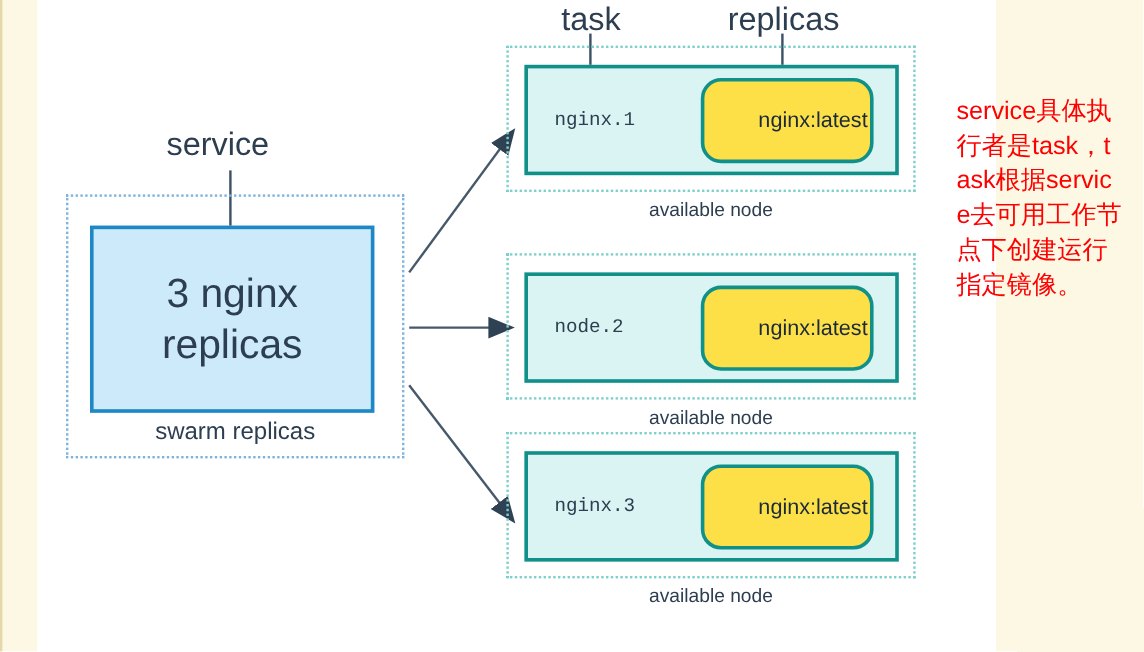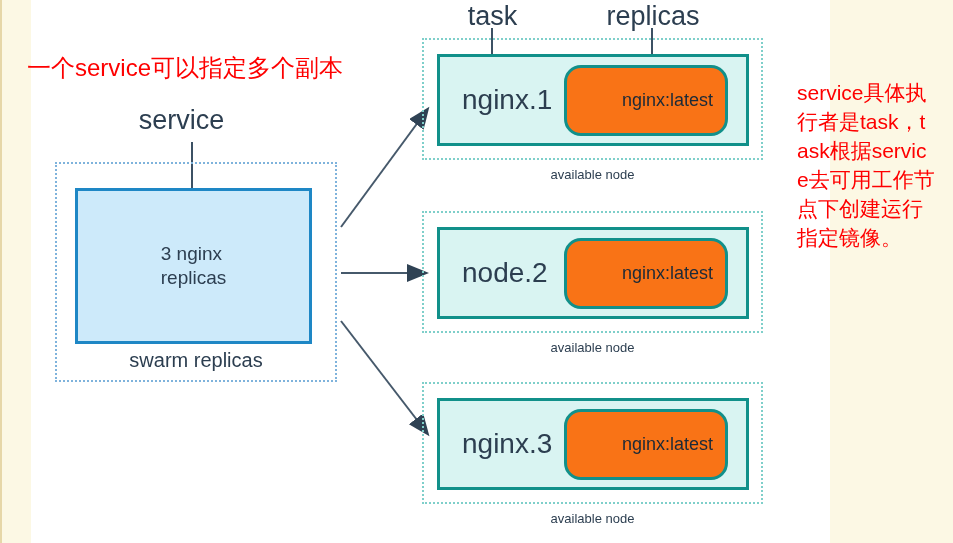--- a/index.html
+++ b/index.html
@@ -85,85 +85,86 @@
   }
   .manager-box {
     position: absolute;
     left: 18px; top: 24px;
     width: 231px; height: 150px;
     background: var(--blueFill, #cdeafa);
     border: 3px solid var(--blueBorder, #1e87c5);
     display: flex;
     align-items: center;
     justify-content: center;
-    text-align: left;
-    color: var(--navy, #2c3e50);
-    font-size: 19px;
+    text-align: center;
+    color: var(--navy, #2c3e50);
+    font-size: 34px;
     line-height: 1.25;
     white-space: pre-line;
   }
   .manager-caption {
     position: absolute;
     left: 0; bottom: 8px;
     width: 100%;
     text-align: center;
     color: var(--navy, #2c3e50);
     font-size: 20px;
   }
 
   
   .node-group {
     position: absolute;
     left: 422px;
     width: 341px;
   }
   .node-1 { top: 38px; }
   .node-2 { top: 211px; }
-  .node-3 { top: 382px; }
+  .node-3 { top: 360px; }
   .node-dotted {
     position: relative;
     width: 341px; height: 122px;
     border: 2px dotted var(--tealDotted, #7fcfca);
     box-sizing: border-box;
   }
   .node-box {
     position: absolute;
     left: 13px; top: 14px;
     width: 312px; height: 92px;
     background: var(--tealFill, #d9f4f2);
     border: 3px solid var(--tealBorder, #11908a);
     box-sizing: border-box;
     display: flex;
     align-items: center;
     justify-content: space-between;
     padding: 0 18px 0 22px;
   }
   .task-name {
     color: var(--navy, #2c3e50);
-    font-size: 28px;
+    font-size: 16px;
+    font-family: Liberation Mono, monospace;
   }
   .container-chip {
-    width: 164px; height: 71px;
-    background: #f97316;
+    width: 144px; height: 71px;
+    background: #fde047;
     border: 3px solid var(--tealBorder, #11908a);
     border-radius: 17px;
     box-sizing: border-box;
     display: flex;
     align-items: center;
     justify-content: center;
     color: #1b2a38;
     font-size: 18px;
     padding-left: 43px;
   }
   .node-caption {
     margin-top: 7px;
     width: 341px;
     text-align: center;
     color: var(--navy, #2c3e50);
-    font-size: 13px;
+    font-size: 16px;
   }
 </style>
 </head>
 <body>
 
 <div class="canvas">
 
   <div class="strip strip-left"></div>
   <div class="strip strip-right"></div>
   <div class="edge-line"></div>
@@ -172,21 +173,20 @@
     <defs>
       <marker id="ah" markerWidth="12" markerHeight="10" refX="9" refY="4.5" orient="auto">
         <path d="M0,0 L11,4.5 L0,9 Z" fill="#2f4254"></path>
       </marker>
     </defs>
     <path d="M341,227 L427,110" stroke="#46596b" stroke-width="2" fill="none" marker-end="url(#ah)"></path>
     <path d="M341,273 L425,273" stroke="#46596b" stroke-width="2" fill="none" marker-end="url(#ah)"></path>
     <path d="M341,321 L427,433" stroke="#46596b" stroke-width="2" fill="none" marker-end="url(#ah)"></path>
   </svg>
 
-  <div class="note note-top">一个service可以指定多个副本</div>
   <div class="note note-right">service具体执
 行者是task，t
 ask根据servic
 e去可用工作节
 点下创建运行
 指定镜像。</div>
 
   <div class="big-label label-service">service</div>
   <div class="pointer-line line-service"></div>
 

